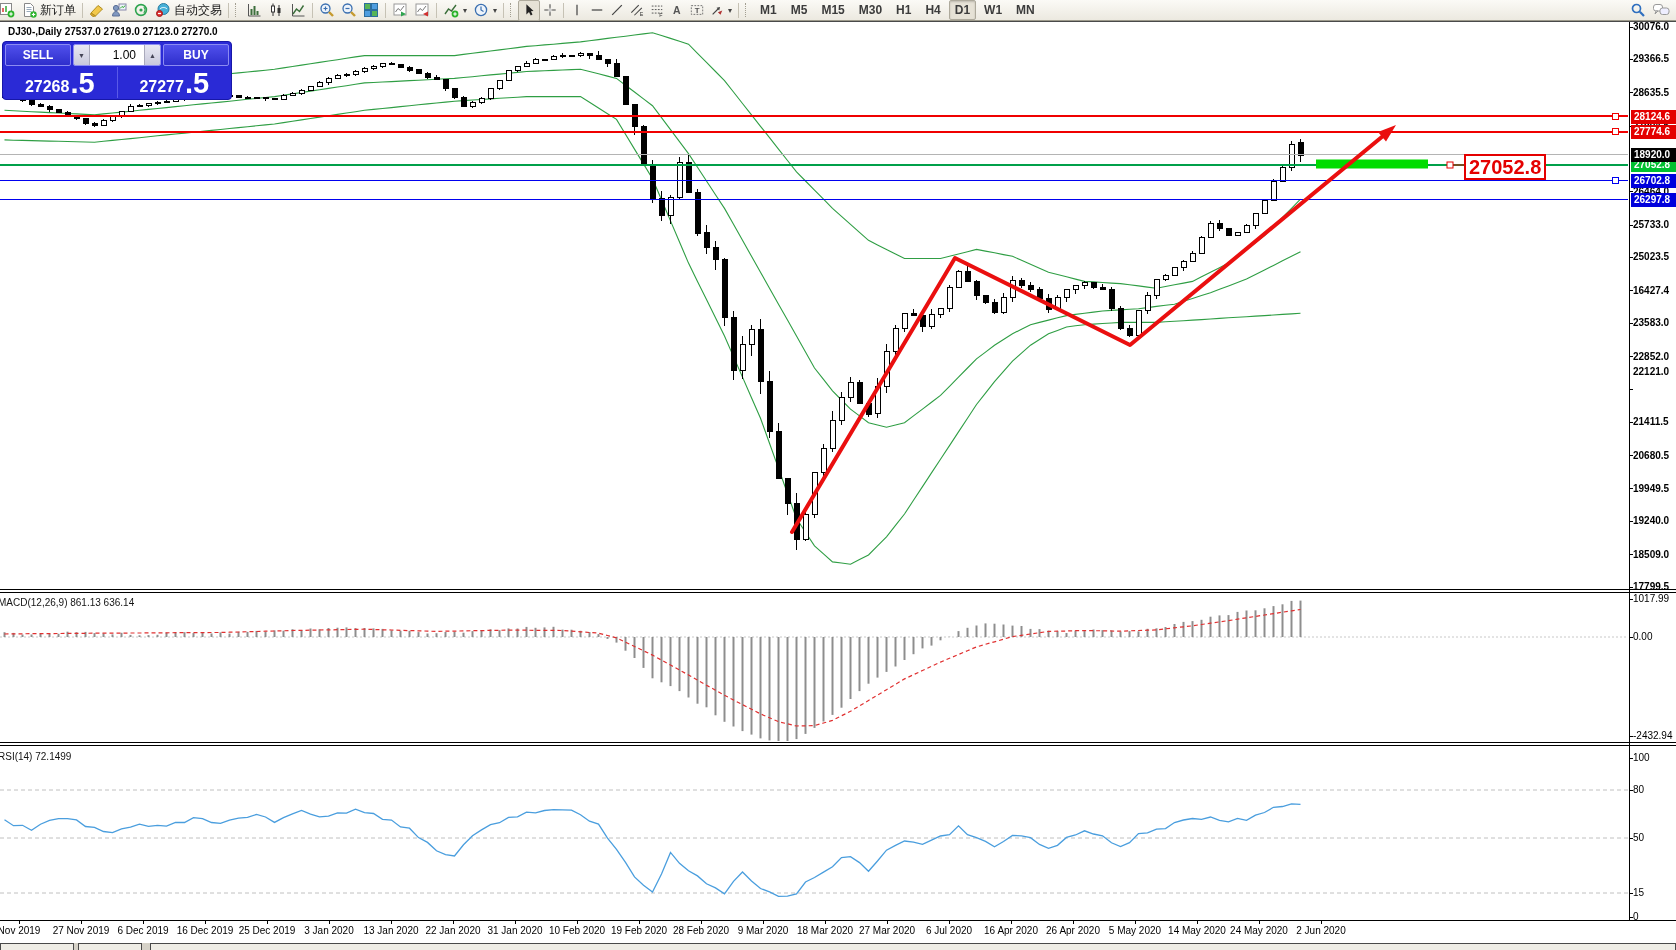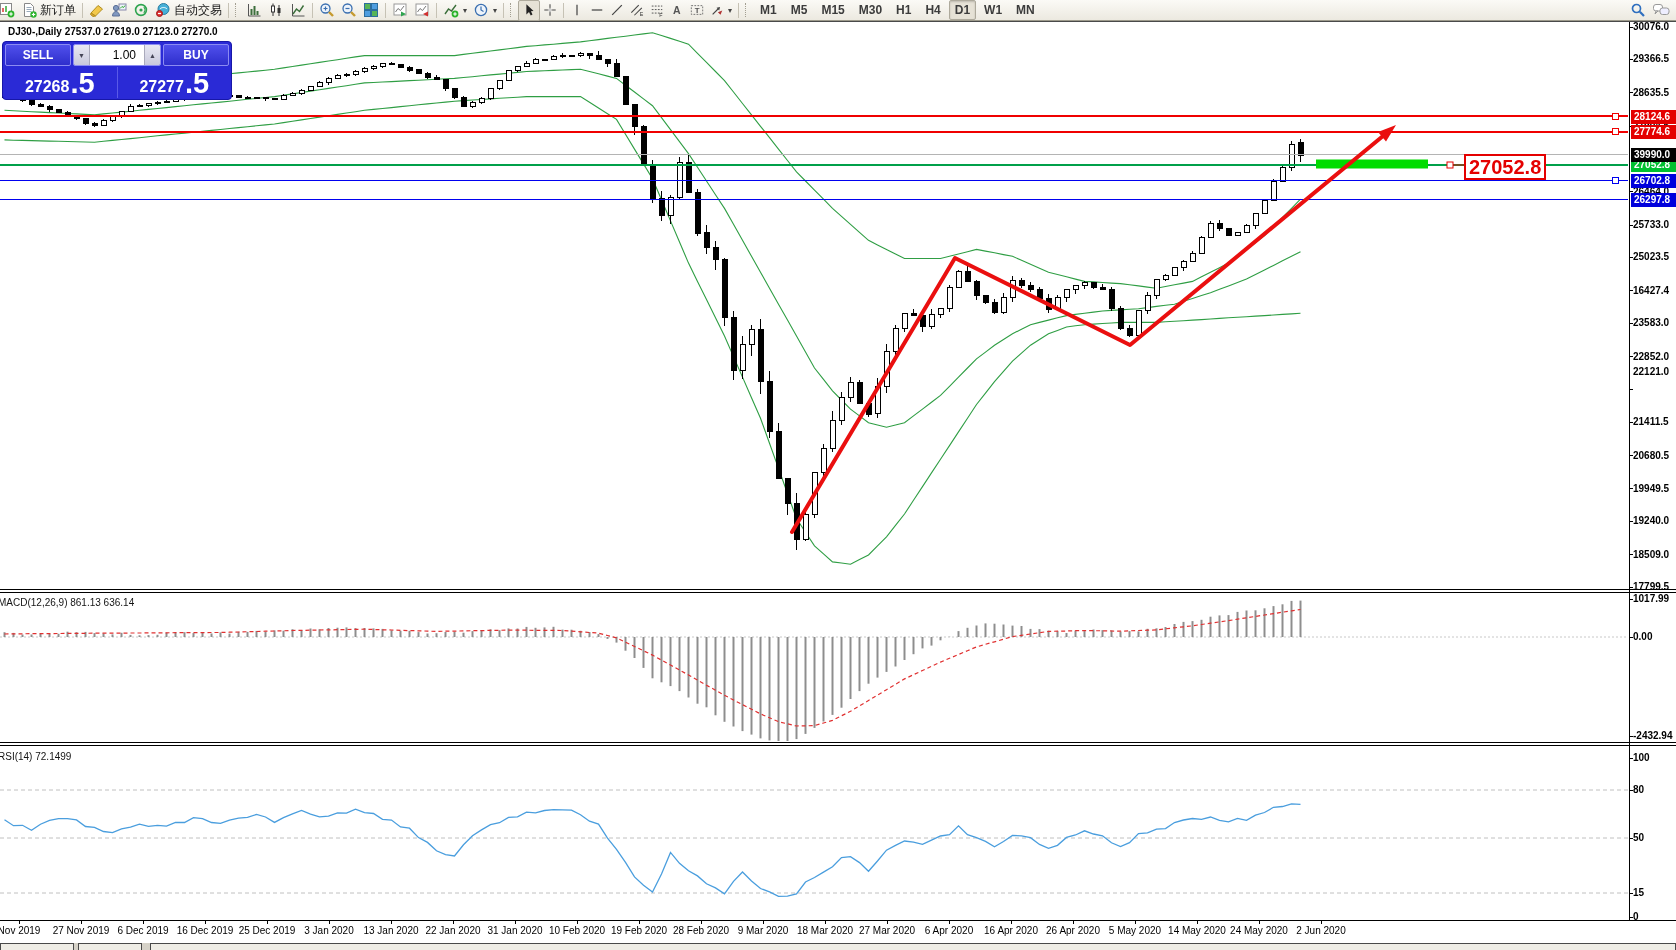--- a/index.html
+++ b/index.html
@@ -18,21 +18,21 @@
   .tf{font-weight:bold;font-size:12px;color:#3c3c3c;padding:2px 5px;margin:0 1px;border:1px solid transparent;border-radius:2px}
   .tf.active{background:#e6e2d6;border-color:#aeaa9c;box-shadow:inset 0 1px 2px rgba(0,0,0,.18)}
   .tspacer{flex:1}
   
   #gfxwrap{position:absolute;left:0;top:0;z-index:1}
   #labels{position:absolute;left:0;top:0;z-index:3}
   .lbl{position:absolute;white-space:nowrap}
   .ytick{font-weight:bold;font-size:10px;color:#000;left:1633px}
   .badge{left:1631px;width:43px;height:14px;font-weight:bold;font-size:10px;line-height:13px;color:#fff;padding-left:3px}
   .xlab{font-size:10px;color:#000;top:925px;width:90px;margin-left:-45px;text-align:center}
-  .sclab{font-weight:bold;font-size:10px;color:#000;left:1633px}
+  .sclab{font-weight:normal;font-size:10px;color:#000;left:1633px}
   .title{position:absolute;left:8px;top:26px;font-weight:bold;font-size:10px;color:#000;z-index:4}
   .indlbl{position:absolute;font-size:10px;color:#141414;z-index:4}
   
   .tp{position:absolute;left:2px;top:41px;width:230px;height:59px;background:#2a2ad6;
       border:1px solid #1717a8;border-radius:4px;box-sizing:border-box;z-index:5}
   .tp-row{display:flex;height:24px;padding:2px 2px 0 2px;box-sizing:border-box;gap:2px}
   .tp-btn{width:64px;background:linear-gradient(#5050ec,#2e2ecc);border:1px solid #8b8bf2;border-radius:2px;
       color:#fff;font-weight:bold;font-size:12px;display:flex;align-items:center;justify-content:center}
   .tp-sp{flex:1;display:flex;border:1px solid #8b8bf2;border-radius:2px;overflow:hidden}
   .tp-car{width:15px;background:linear-gradient(#e8e8f2,#c9c9dc);color:#445;font-size:7px;
@@ -834,37 +834,37 @@
       <div class="lbl sclab" style="top: 752px;">100</div>
       <div class="lbl sclab" style="top: 784px;">80</div>
       <div class="lbl sclab" style="top: 832px;">50</div>
       <div class="lbl sclab" style="top: 887px;">15</div>
       <div class="lbl sclab" style="top: 911px;">0</div>
       <div class="lbl badge" style="top: 109.514px; background: rgb(228, 0, 0);">28124.6</div>
       <div class="lbl badge" style="top: 125.48px; background: rgb(228, 0, 0);">27774.6</div>
       <div class="lbl badge" style="top: 158.405px; background: rgb(0, 192, 48);">27052.8</div>
       <div class="lbl badge" style="top: 174.371px; background: rgb(0, 0, 220);">26702.8</div>
       <div class="lbl badge" style="top: 192.845px; background: rgb(0, 0, 220);">26297.8</div>
-      <div class="lbl badge" style="top: 148.497px; background: rgb(0, 0, 0);">39990.0</div>
+      <div class="lbl badge" style="top: 148.497px; background: rgb(0, 0, 0);">18920.0</div>
       <div class="lbl xlab" style="left: 19px;">Nov 2019</div>
       <div class="lbl xlab" style="left: 81px;">27 Nov 2019</div>
       <div class="lbl xlab" style="left: 143px;">6 Dec 2019</div>
       <div class="lbl xlab" style="left: 205px;">16 Dec 2019</div>
       <div class="lbl xlab" style="left: 267px;">25 Dec 2019</div>
       <div class="lbl xlab" style="left: 329px;">3 Jan 2020</div>
       <div class="lbl xlab" style="left: 391px;">13 Jan 2020</div>
       <div class="lbl xlab" style="left: 453px;">22 Jan 2020</div>
       <div class="lbl xlab" style="left: 515px;">31 Jan 2020</div>
       <div class="lbl xlab" style="left: 577px;">10 Feb 2020</div>
       <div class="lbl xlab" style="left: 639px;">19 Feb 2020</div>
       <div class="lbl xlab" style="left: 701px;">28 Feb 2020</div>
       <div class="lbl xlab" style="left: 763px;">9 Mar 2020</div>
       <div class="lbl xlab" style="left: 825px;">18 Mar 2020</div>
       <div class="lbl xlab" style="left: 887px;">27 Mar 2020</div>
-      <div class="lbl xlab" style="left: 949px;">6 Apr 2020</div>
+      <div class="lbl xlab" style="left: 949px;">6 Jul 2020</div>
       <div class="lbl xlab" style="left: 1011px;">16 Apr 2020</div>
       <div class="lbl xlab" style="left: 1073px;">26 Apr 2020</div>
       <div class="lbl xlab" style="left: 1135px;">5 May 2020</div>
       <div class="lbl xlab" style="left: 1197px;">14 May 2020</div>
       <div class="lbl xlab" style="left: 1259px;">24 May 2020</div>
       <div class="lbl xlab" style="left: 1321px;">2 Jun 2020</div>
     </div>
 
   <div class="title">DJ30-,Daily  27537.0 27619.0 27123.0 27270.0</div>
 

